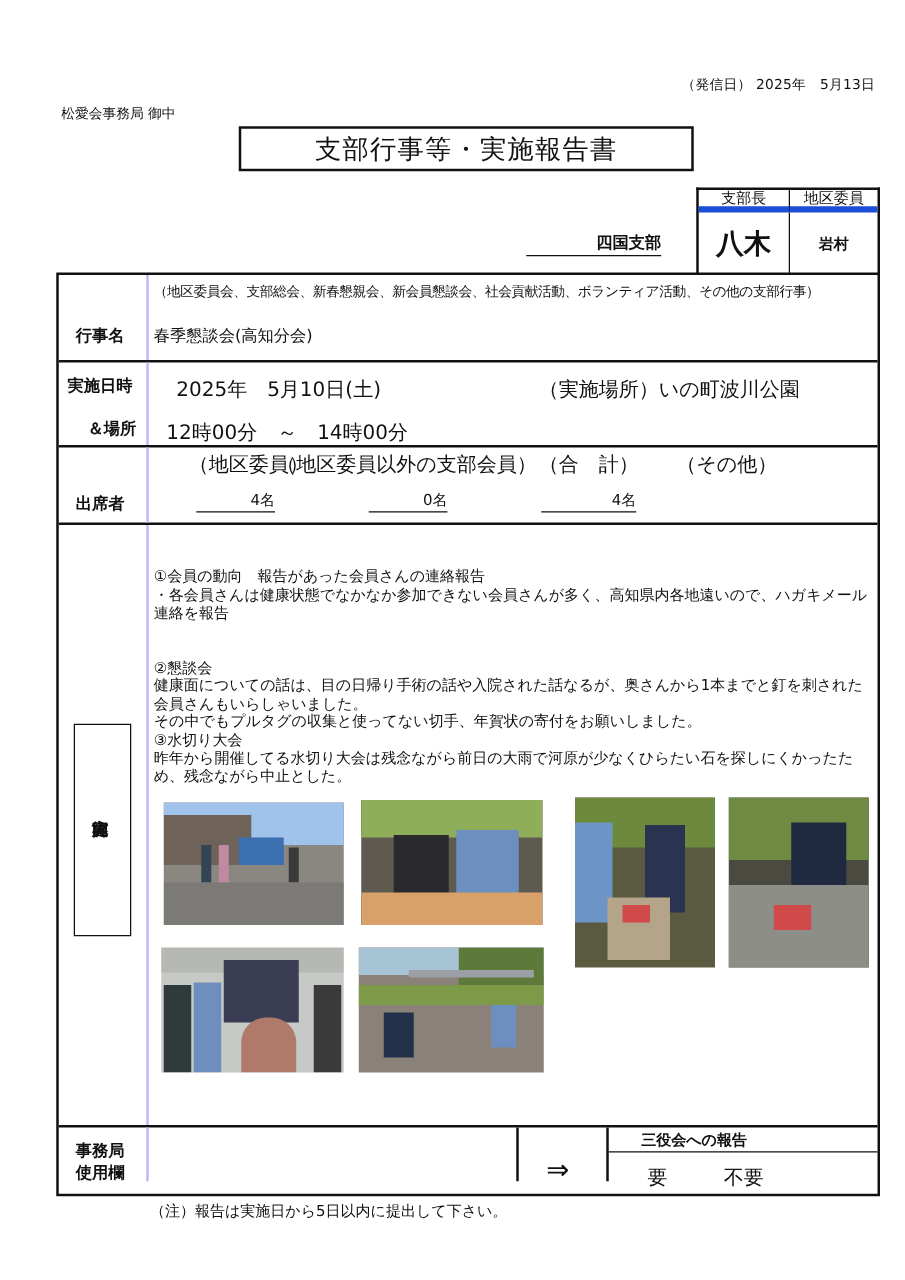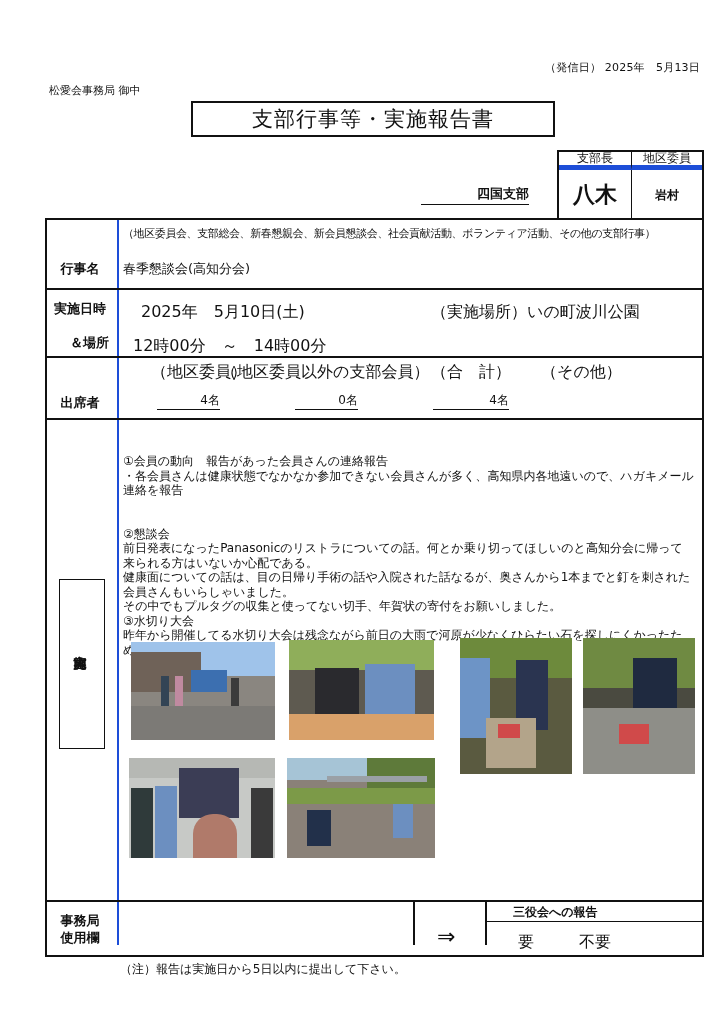--- a/index.html
+++ b/index.html
@@ -24,21 +24,21 @@
                grid-template-columns: 73px 1fr; grid-template-rows: 18px 1fr; }
   #stamp-box > div { display: flex; align-items: center; justify-content: center; }
   .stamp-h { font-size: 12px; border-bottom: 5px solid #1d4ed8; }
   .stamp-l { border-right: 1px solid #111; }
   #stamp-chief { font-size: 22px; font-weight: bold; }
   #stamp-district { font-size: 12px; font-weight: bold; }
 
   #main-table { left: 45px; top: 218px; width: 659px; height: 739px; border: 2px solid #111;
                 box-sizing: border-box; }
   .row { position: absolute; left: 0; right: 0; border-bottom: 2px solid #111; box-sizing: border-box; }
-  .lab { position: absolute; left: 0; width: 72px; top: 0; bottom: 0; border-right: 2px solid #1d4ed8;
+  .lab { position: absolute; left: 0; width: 72px; top: 0; bottom: 0; border-right: 2px solid #c4b5fd;
          box-sizing: border-box; }
   .lab span { position: absolute; left: 0; right: 4px; text-align: center; font-size: 13px; font-weight: bold; }
   .cell { position: absolute; left: 74px; right: 0; top: 0; bottom: 0; }
 
   #row-event { top: 0; height: 70px; }
   #row-date { top: 70px; height: 68px; }
   #row-attend { top: 138px; height: 62px; }
   #row-content { top: 200px; height: 482px; }
   #row-office { top: 682px; height: 43px; border-bottom: none; }
 
@@ -121,21 +121,20 @@
         <span>内</span>
         <span>容</span>
       </div>
     </div>
     <div class="cell">
       <div class="content-text">
         <p>①会員の動向　報告があった会員さんの連絡報告</p>
         <p>・各会員さんは健康状態でなかなか参加できない会員さんが多く、高知県内各地遠いので、ハガキメール連絡を報告</p>
         <p style="height:29px;"></p>
         <p>②懇談会</p>
-        <p>前日発表になったPanasonicのリストラについての話。何とか乗り切ってほしいのと高知分会に帰って来られる方はいないか心配である。</p>
         <p>健康面についての話は、目の日帰り手術の話や入院された話なるが、奥さんから1本までと釘を刺された会員さんもいらしゃいました。</p>
         <p>その中でもプルタグの収集と使ってない切手、年賀状の寄付をお願いしました。</p>
         <p>③水切り大会</p>
         <p>昨年から開催してる水切り大会は残念ながら前日の大雨で河原が少なくひらたい石を探しにくかったため、残念ながら中止とした。</p>
       </div>
 
       <div class="photo" style="left:10px; top:222px; width:144px; height:98px; background:#8a8680;">
         <div class="sky" style="height:34px; background:#9fc3ea;"></div>
         <div class="blk" style="left:0; top:10px; width:70px; height:40px; background:#6f6258;"></div>
         <div class="blk" style="left:60px; top:28px; width:36px; height:22px; background:#3c6fb0;"></div>

